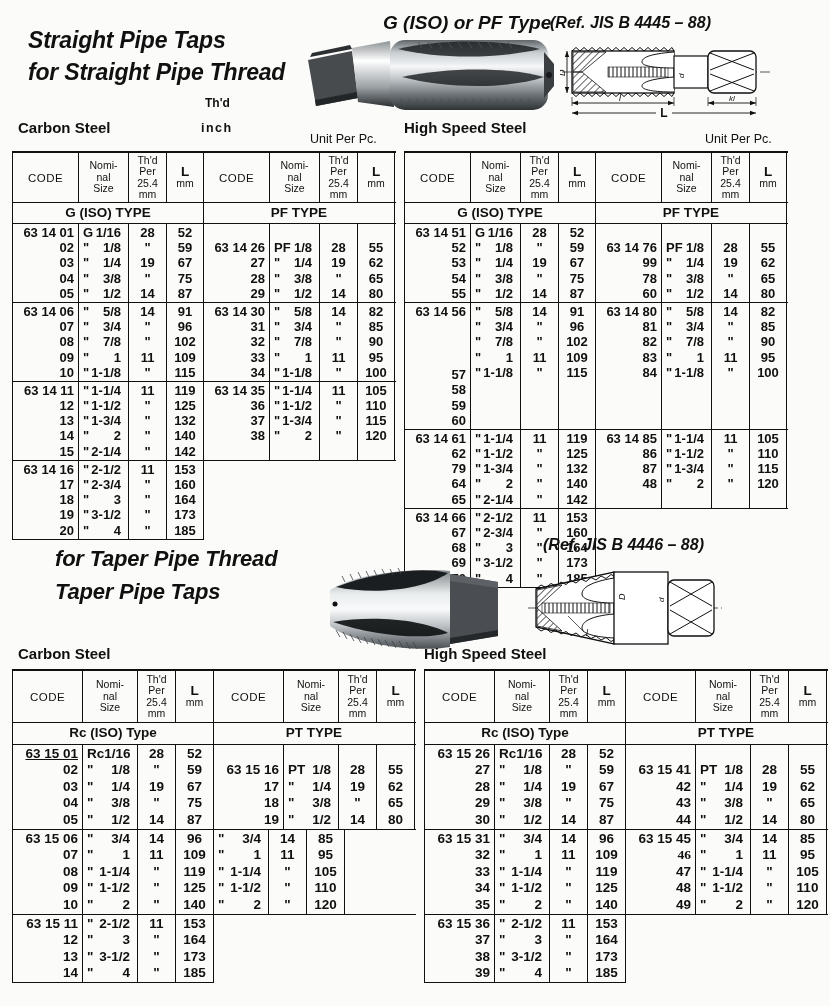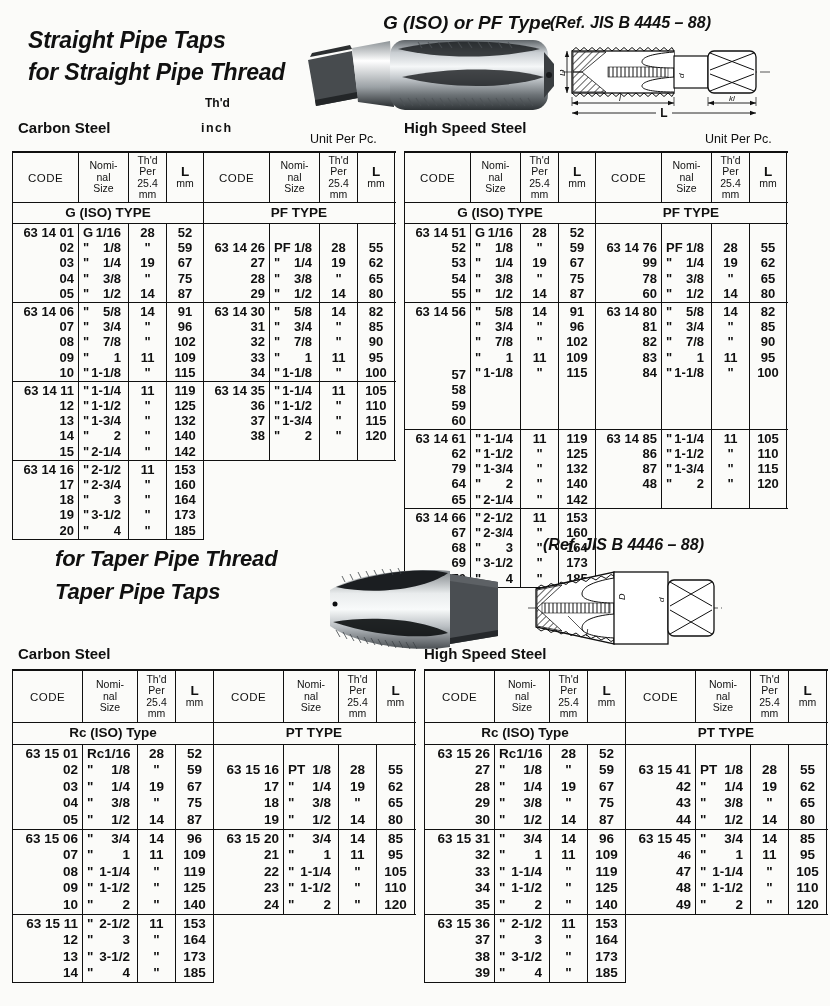--- a/index.html
+++ b/index.html
@@ -950,21 +950,21 @@
           <div class="h-small">mm</div>
         </div>
       </div>
       <div class="type-row" style="height: 22px;">
         <div class="type-cell" style="width: 201px; line-height: 20px;">Rc (ISO) Type</div>
         <div class="type-cell" style="width: 201px; line-height: 20px;">PT TYPE</div>
       </div>
       <div class="grp">
         <div class="half">
           <div class="colm" style="width: 70px;">
-            <div class="ln code" style="height: 16.4px; line-height: 16.4px;">63 15 01</div>
+            <div class="ln code" style="height: 16.4px; line-height: 16.4px; text-decoration: underline;">63 15 01</div>
             <div class="ln code" style="height: 16.4px; line-height: 16.4px;">02</div>
             <div class="ln code" style="height: 16.4px; line-height: 16.4px;">03</div>
             <div class="ln code" style="height: 16.4px; line-height: 16.4px;">04</div>
             <div class="ln code" style="height: 16.4px; line-height: 16.4px;">05</div>
           </div>
           <div class="colm" style="width: 55px;">
             <div class="ln nom" style="height: 16.4px; line-height: 16.4px;">
               <span>Rc</span>
               <span>1/16</span>
             </div>
@@ -1079,27 +1079,20 @@
           </div>
           <div class="colm" style="width: 38px;">
             <div class="ln ctr" style="height: 16.4px; line-height: 16.4px;">96</div>
             <div class="ln ctr" style="height: 16.4px; line-height: 16.4px;">109</div>
             <div class="ln ctr" style="height: 16.4px; line-height: 16.4px;">119</div>
             <div class="ln ctr" style="height: 16.4px; line-height: 16.4px;">125</div>
             <div class="ln ctr" style="height: 16.4px; line-height: 16.4px;">140</div>
           </div>
         </div>
         <div class="half">
-          <div class="colm" style="width: 70px;">
-            <div class="ln code" style="height: 16.4px; line-height: 16.4px;">63 15 20</div>
-            <div class="ln code" style="height: 16.4px; line-height: 16.4px;">21</div>
-            <div class="ln code" style="height: 16.4px; line-height: 16.4px;">22</div>
-            <div class="ln code" style="height: 16.4px; line-height: 16.4px;">23</div>
-            <div class="ln code" style="height: 16.4px; line-height: 16.4px;">24</div>
-          </div>
           <div class="colm" style="width: 55px;">
             <div class="ln nom" style="height: 16.4px; line-height: 16.4px;">
               <span>"</span>
               <span>3/4</span>
             </div>
             <div class="ln nom" style="height: 16.4px; line-height: 16.4px;">
               <span>"</span>
               <span>1</span>
             </div>
             <div class="ln nom" style="height: 16.4px; line-height: 16.4px;">

